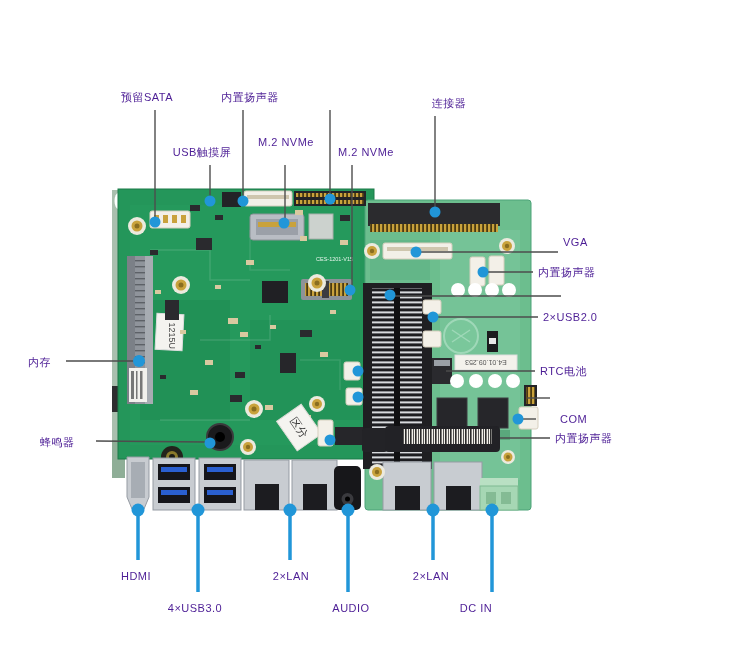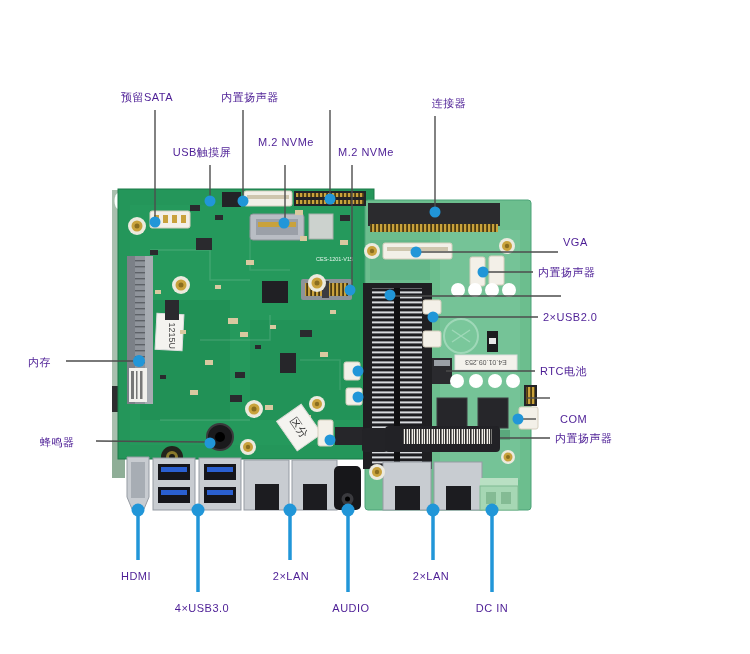--- a/index.html
+++ b/index.html
@@ -395,19 +395,19 @@
 <div class="callout" style="left:40px;top:431px">蜂鸣器</div>
 
 <div class="callout" style="left:563px;top:231px">VGA</div>
 <div class="callout" style="left:538px;top:261px">内置扬声器</div>
 <div class="callout" style="left:543px;top:306px">2×USB2.0</div>
 <div class="callout" style="left:540px;top:360px">RTC电池</div>
 <div class="callout" style="left:560px;top:408px">COM</div>
 <div class="callout" style="left:555px;top:427px">内置扬声器</div>
 
 <div class="callout center" style="left:136px;top:565px">HDMI</div>
-<div class="callout center" style="left:202px;top:597px">4×USB3.0</div>
+<div class="callout center" style="left:195px;top:597px">4×USB3.0</div>
 <div class="callout center" style="left:291px;top:565px">2×LAN</div>
 <div class="callout center" style="left:351px;top:597px">AUDIO</div>
 <div class="callout center" style="left:431px;top:565px">2×LAN</div>
-<div class="callout center" style="left:492px;top:597px">DC IN</div>
+<div class="callout center" style="left:476px;top:597px">DC IN</div>
 
 </div>
 
 </body></html>

